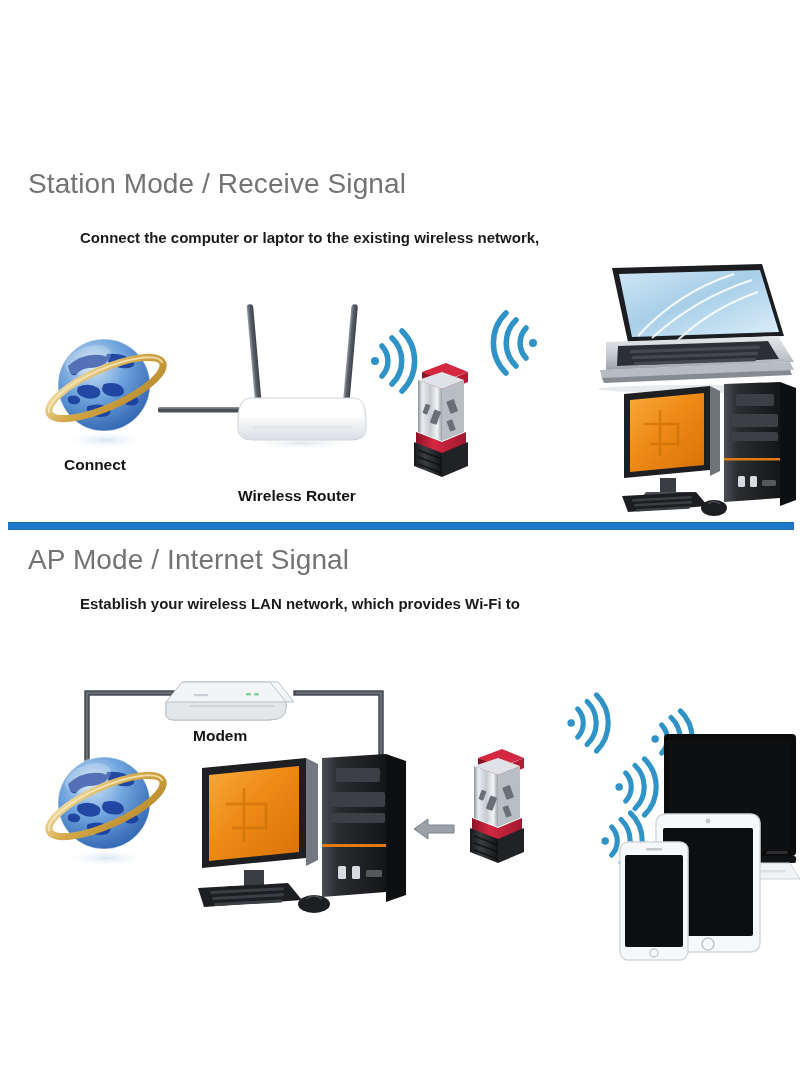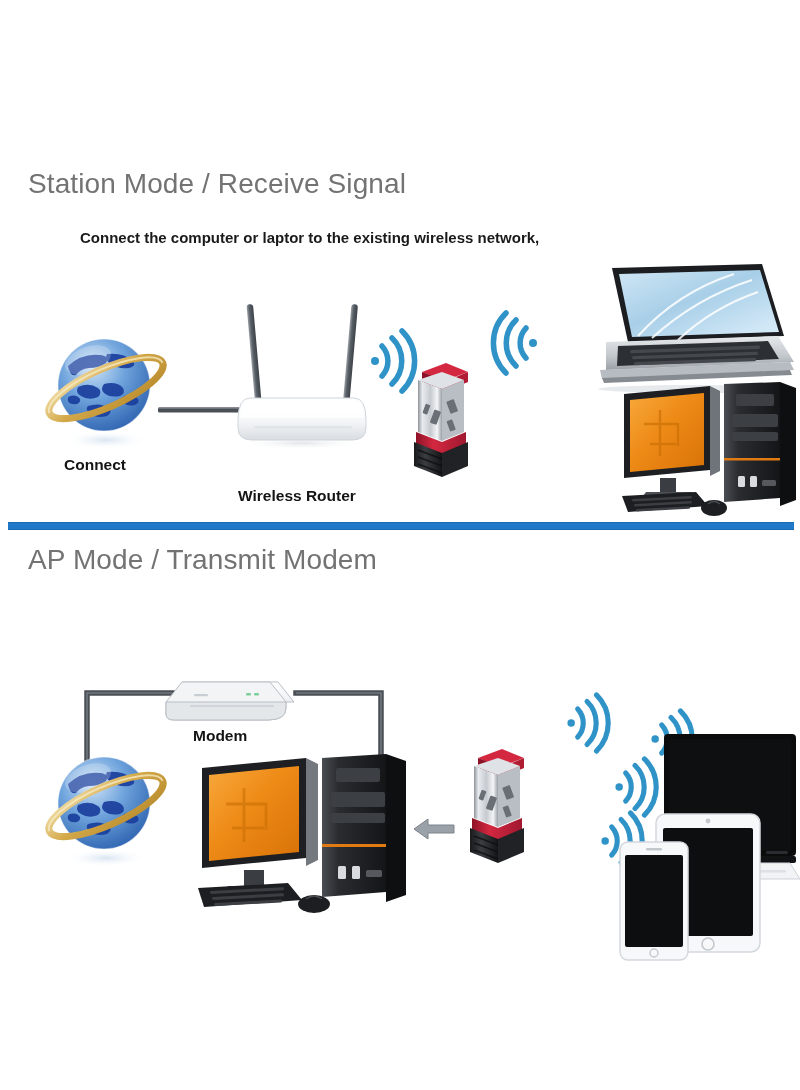--- a/index.html
+++ b/index.html
@@ -302,23 +302,24 @@
         <rect x="16" y="129" width="54" height="2.6" rx="1.2" transform="rotate(-3 16 129)"></rect>
       </g>
 
       <ellipse cx="94" cy="128" rx="13" ry="8" fill="#1c1e21"></ellipse>
       <path d="M88 124 q6 -5 12 0" stroke="#4a4d52" stroke-width="1.4" fill="none"></path>
     </svg>
   </div>
 
   <div class="divider"></div>
 
-  <div class="section-heading" style="left:28px; top:544px;">AP Mode / Transmit Modem</div>
+  <div class="section-heading" style="left:28px; top:544px;">AP Mode / Internet Signal</div>
 
   <div class="section-body" style="left:80px; top:592px;">
+    <div>Establish your wireless LAN network, which provides Wi-Fi to</div>
   </div>
 
   <div class="art" style="left:84px; top:688px;">
     <svg width="300" height="80" viewBox="0 0 300 80">
       <g fill="none" stroke="#4a4f55" stroke-width="5.5" stroke-linecap="square">
         <path d="M3 72 V5 H88"></path>
         <path d="M212 5 H297 V72"></path>
       </g>
       <g fill="none" stroke="#71777e" stroke-width="1.6">
         <path d="M3 72 V5 H88"></path>

